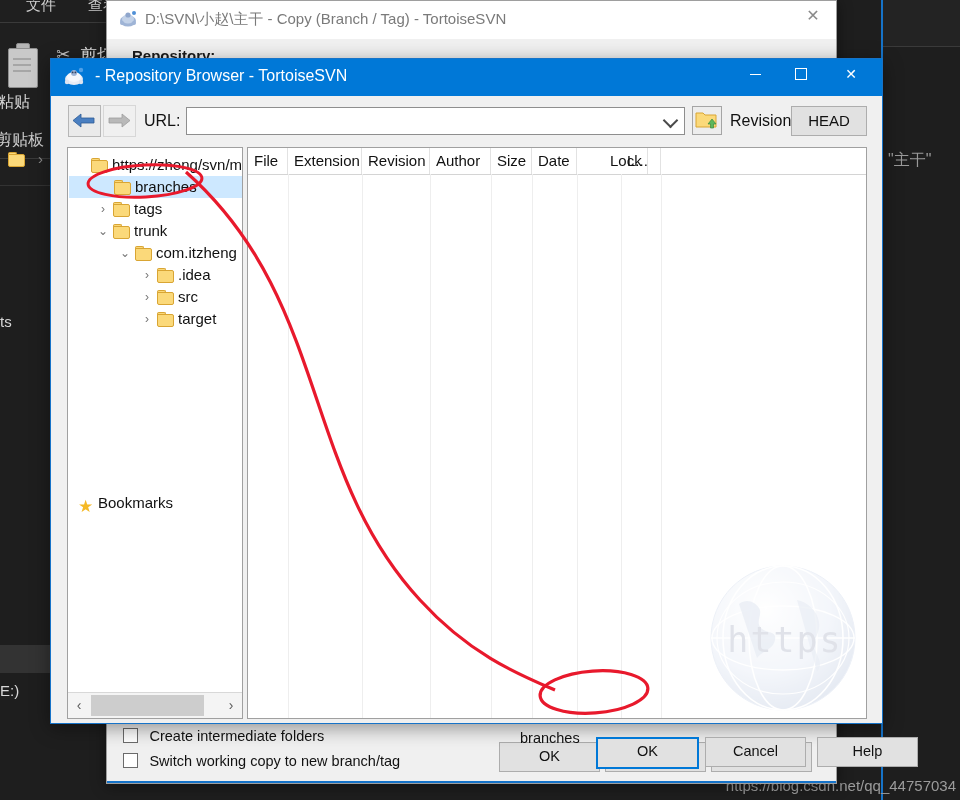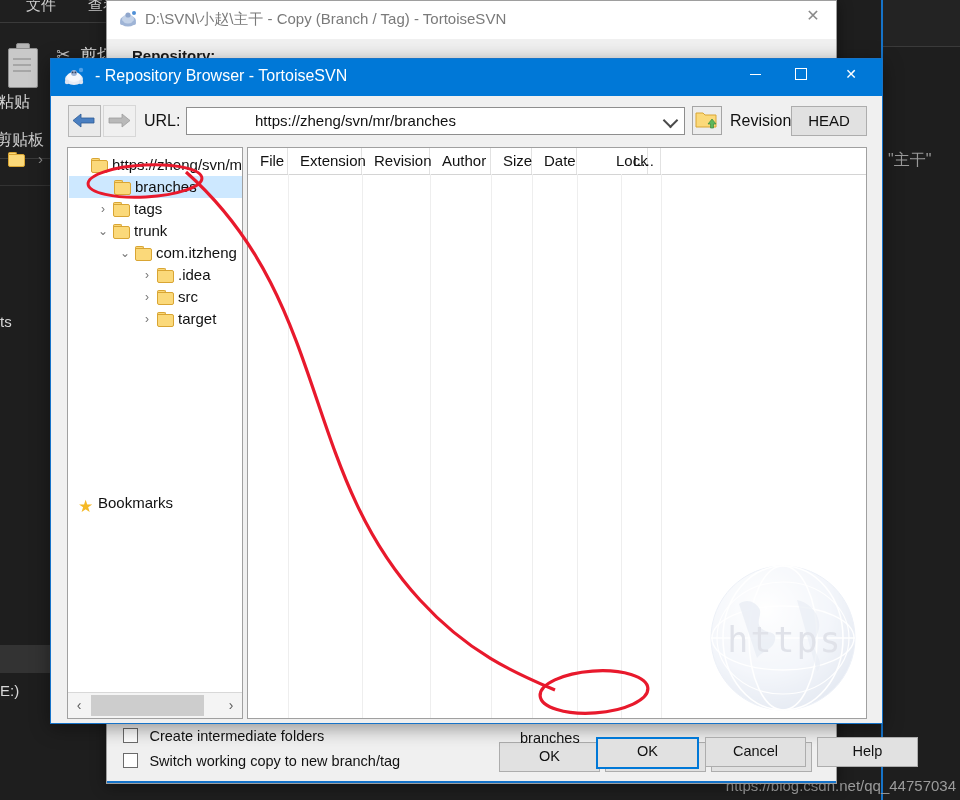--- a/index.html
+++ b/index.html
@@ -109,21 +109,21 @@
   .folder{position:relative;width:16px;height:14px;}
   .folder i{position:absolute;left:0;top:2px;width:15px;height:11px;background:#fbd97a;border:1px solid #d9a533;border-radius:1px 2px 2px 2px;}
   .folder b{position:absolute;left:0;top:0px;width:7px;height:3px;background:#fbd97a;border:1px solid #d9a533;border-bottom:none;border-radius:2px 2px 0 0;}
 
   .bm-row{position:absolute;left:10px;top:345px;height:24px;font-size:15px;color:#111;}
   .star{position:absolute;left:0;top:3px;color:#f5b926;font-size:17px;}
   .bm-lbl{position:absolute;left:20px;top:1px;}
 
   
   .lhdr{position:absolute;left:0;top:0;right:0;height:26px;background:#fff;border-bottom:1px solid #d4d4d4;}
-  .lhdr .cell{position:absolute;top:0;height:26px;font-size:15px;color:#111;line-height:25px;padding-left:12px;
+  .lhdr .cell{position:absolute;top:0;height:26px;font-size:15px;color:#111;line-height:25px;padding-left:6px;
               border-right:1px solid #e2e2e2;box-sizing:border-box;}
   .colsep{position:absolute;top:26px;bottom:0;width:1px;background:#eeeeee;}
   .globe{position:absolute;right:4px;bottom:4px;width:157px;height:152px;opacity:.30;}
   .globe .https{position:absolute;left:10px;top:58px;width:140px;text-align:center;font-size:35px;color:#9aa3ba;
                 font-family:"DejaVu Sans Mono","Liberation Mono",monospace;letter-spacing:2px;}
 
   
   .status{position:absolute;left:240px;top:690px;font-size:14.5px;color:#111;white-space:nowrap;}
   .branch-tip{position:absolute;left:469px;top:671px;font-size:14.5px;color:#111;}
   .rbtn{position:absolute;top:678px;width:99px;height:28px;background:#e1e1e1;border:1px solid #adadad;
@@ -249,21 +249,20 @@
         <polygon points="0,7.5 8,1 8,5 21,5 21,10 8,10 8,14" fill="#4a7fc1" stroke="#2f5c94" stroke-width=".8"></polygon>
       </svg>
     </div>
     <div class="navbtn nav-fwd flat">
       <svg class="arrow-r" viewBox="0 0 22 15">
         <polygon points="22,7.5 14,1 14,5 1,5 1,10 14,10 14,14" fill="#b9b9b9" stroke="#9d9d9d" stroke-width=".8"></polygon>
       </svg>
     </div>
     <div class="url-lbl">URL:</div>
     <div class="url-box">
-      <span class="url-val">https://zheng/svn/mr/branches</span>
       <span class="url-caret"></span>
     </div>
     <div class="rev-ico">
       <svg width="26" height="25" viewBox="0 0 26 25">
         <path d="M3 6h7l2 2h11v12H3z" fill="#fbd97a" stroke="#d9a533"></path>
         <path d="M15 17l4-5 4 5h-2.5v4h-3v-4z" fill="#5cb85c" stroke="#3d8b3d" stroke-width=".7"></path>
       </svg>
     </div>
     <div class="rev-lbl">Revision:</div>
     <div class="rev-btn">HEAD</div>

